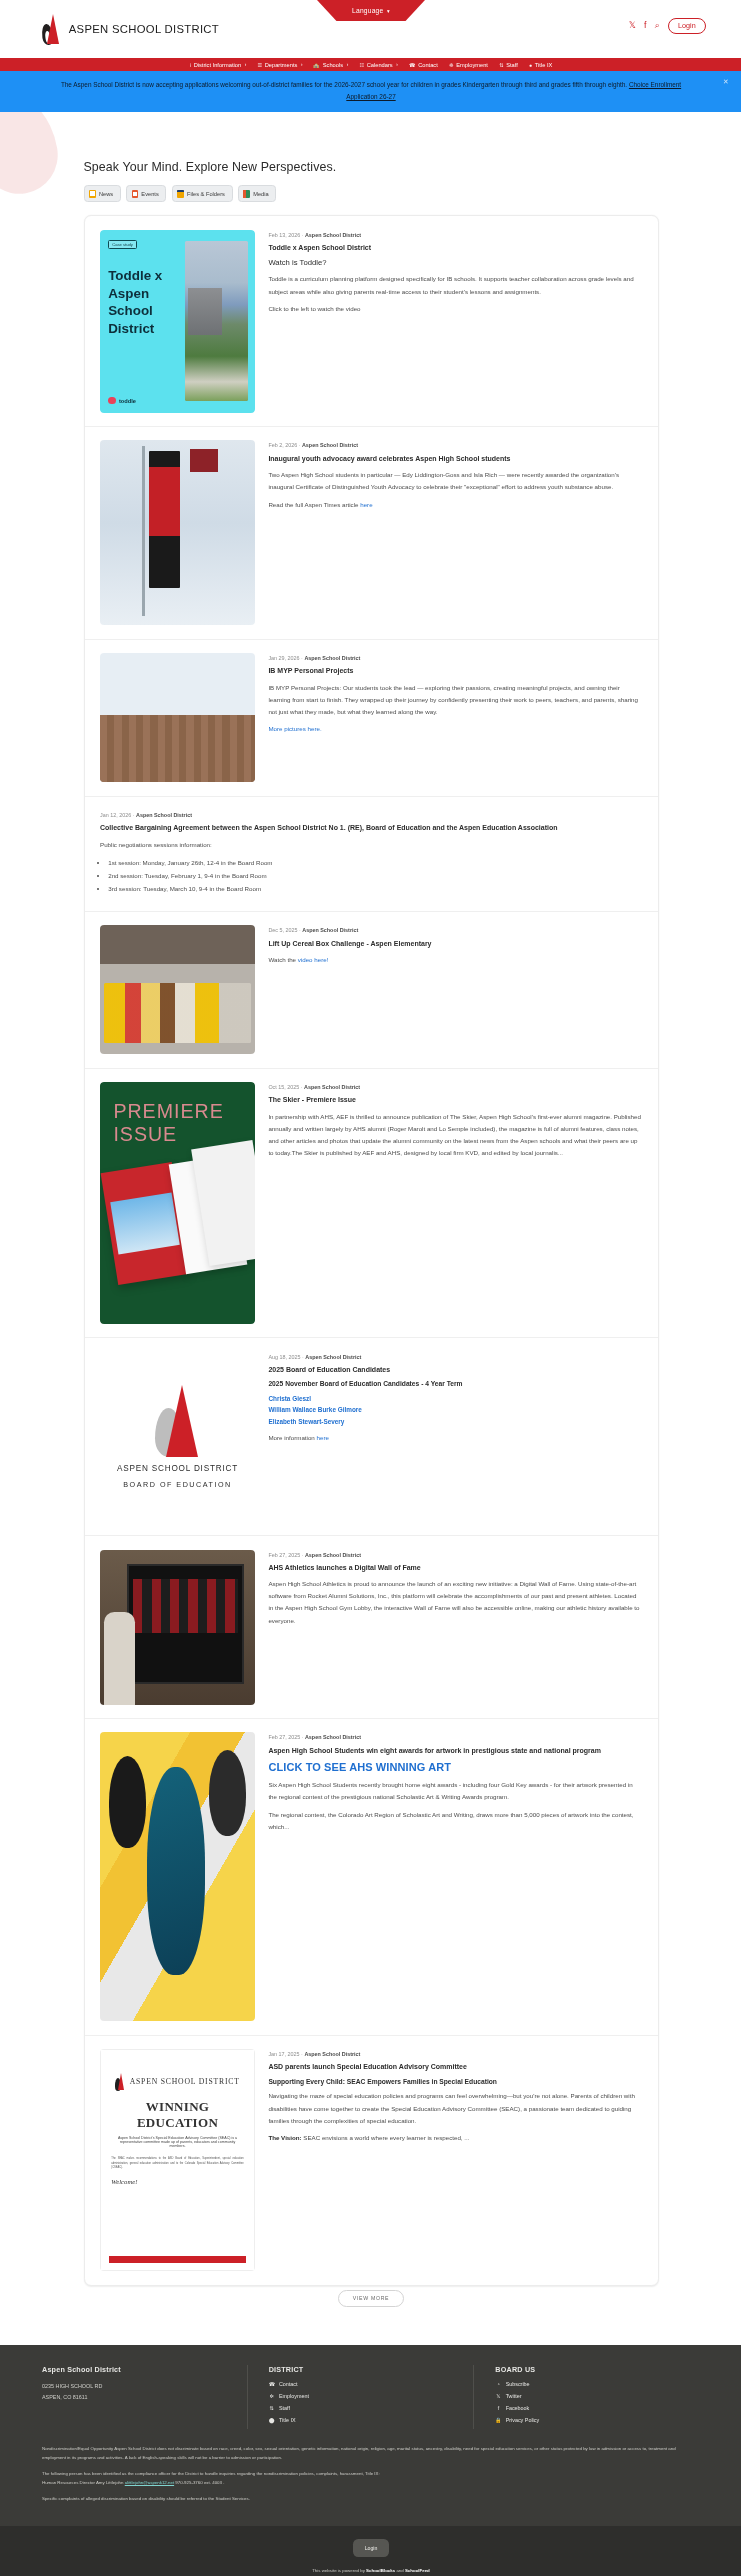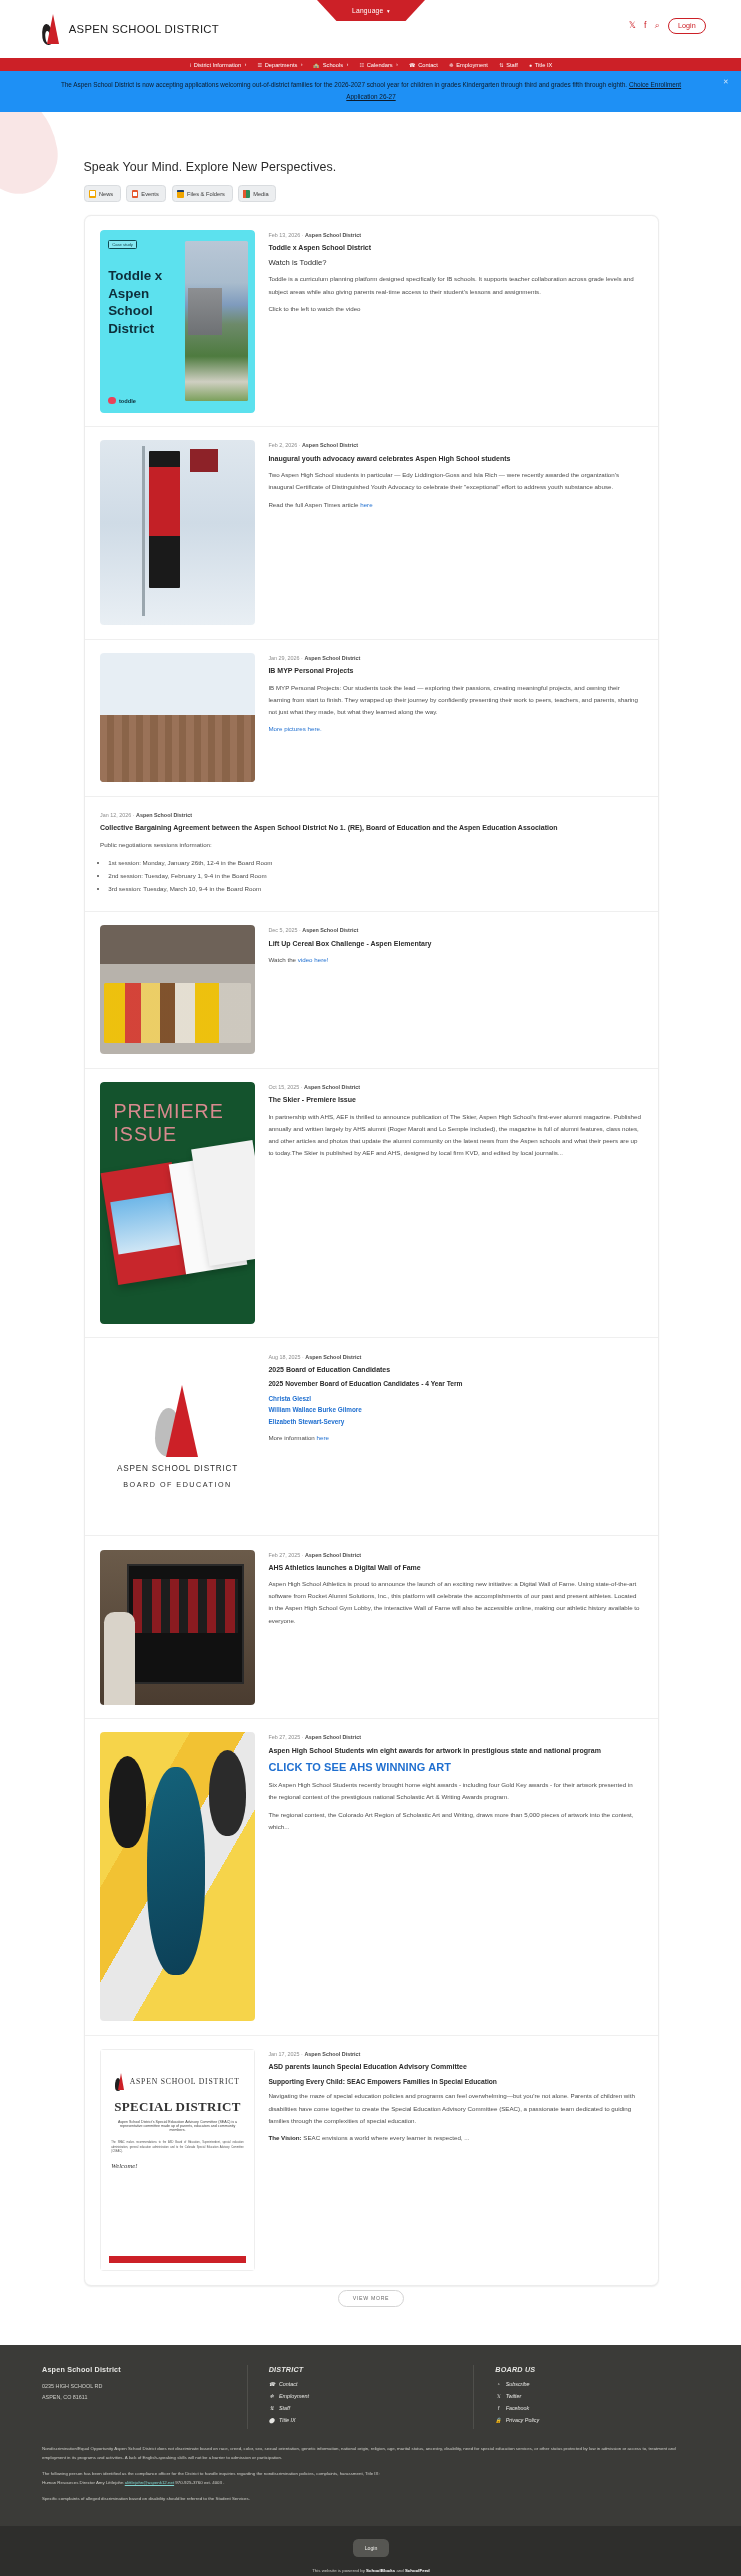--- a/index.html
+++ b/index.html
@@ -197,21 +197,21 @@
   .viewmore-wrap{display:flex;justify-content:center;padding:4.1px 0 17.5px;}
   .viewmore{
     border:0.5px solid #d4d4d4;border-radius:9.3px;background:#fff;color:#6a6a6a;
     font-size:5.2px;letter-spacing:0.7px;padding:4.6px 13.4px;cursor:pointer;
   }
 
   
   .footer{background:#3b3b38;color:#e6e6e3;padding:19.6px 42px 0;}
   .foot-cols{display:flex;gap:0;}
   .fcol{flex:1;padding-right:15.5px;}
-  .fcol+.fcol{border-left:0.5px solid #4f4f4b;padding-left:21px;font-style:italic;}
+  .fcol+.fcol{border-left:0.5px solid #4f4f4b;padding-left:21px;}
   .fcol h5{font-size:7.2px;font-weight:700;margin-bottom:7.2px;letter-spacing:0.2px;}
   .fcol p{font-size:5.4px;line-height:2;color:#cfcfca;}
   .flink{display:flex;align-items:center;gap:4.1px;font-size:5.4px;color:#e6e6e3;margin-bottom:6.2px;cursor:pointer;}
   .flink .fi{font-size:5.2px;width:6.2px;text-align:center;}
   .legal{padding:14.4px 0 15.5px;border-top:0;}
   .legal p{font-size:4.4px;line-height:2.05;color:#cdcdc8;margin-bottom:7.2px;}
   .legal a{color:#7fd4cf;text-decoration:underline;}
   .footer-bottom{background:#2e2e2c;margin:0 -42px;padding:13.4px 0 18.5px;text-align:center;}
   .footer-bottom .loginbtn{
     display:inline-block;background:#565652;color:#f0f0ec;font-size:5.2px;
@@ -490,21 +490,21 @@
   <article class="post">
     <div class="post-media">
       <div class="sped">
         <div class="lg">
           <span class="mk">
                 <span class="b"></span>
                 <span class="r"></span>
               </span>
           <span>ASPEN SCHOOL DISTRICT</span>
         </div>
-        <h4>SPECIAL DISTRICT</h4>
+        <h4>WINNING EDUCATION</h4>
         <div class="sub">Aspen School District's Special Education Advisory Committee (SEAC) is a representative committee made up of parents, educators and community members.</div>
         <div class="para">The SEAC makes recommendations to the ASD Board of Education, Superintendent, special education administration, general education administration and to the Colorado Special Education Advisory Committee (CSEAC).</div>
         <div class="sig">Welcome!</div>
         <div class="redbar"></div>
       </div>
     </div>
     <div class="post-body">
       <div class="post-meta">
         <span>Jan 17, 2025</span> · <b>Aspen School District</b>
       </div>

